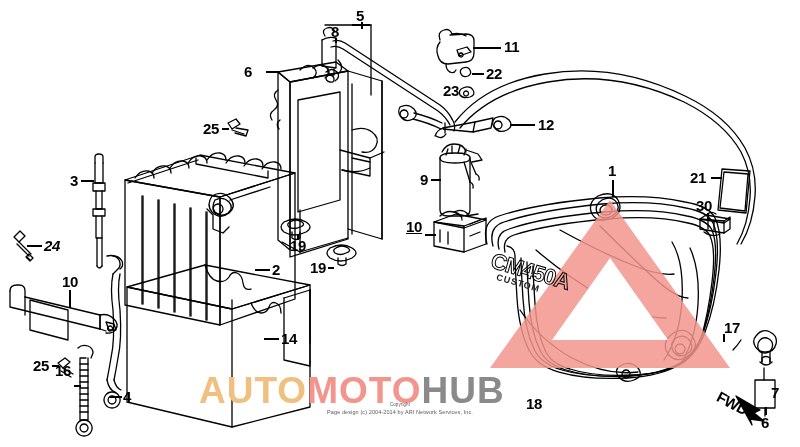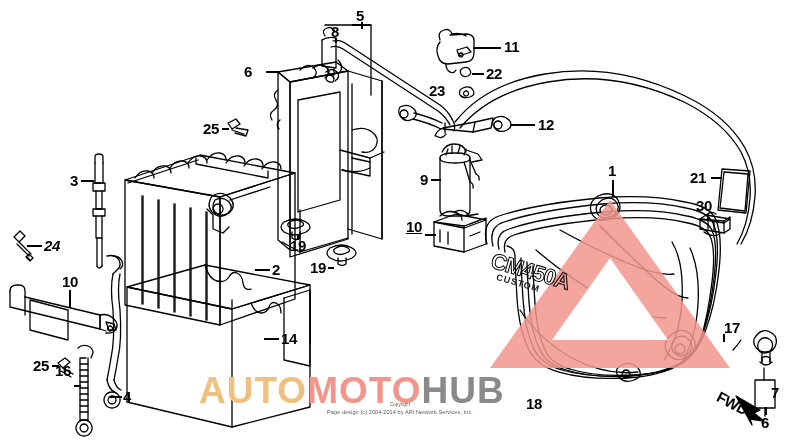--- a/index.html
+++ b/index.html
@@ -484,21 +484,21 @@
 
     <div class="callout" style="left:696px; top:198px;"><span>30</span></div>
     <div class="leader v" style="left:707px; top:213px; height:7px;"></div>
 
     <div class="callout" style="left:690px; top:170px;"><span>21</span></div>
     <div class="leader h" style="left:711px; top:177px; width:11px;"></div>
 
     <div class="callout" style="left:486px; top:66px;"><span>22</span></div>
     <div class="leader h" style="left:472px; top:73px; width:12px;"></div>
 
-    <div class="callout" style="left:429px; top:83px;"><span>23</span></div>
+    <div class="callout" style="left:443px; top:83px;"><span>23</span></div>
 
     <div class="callout" style="left:44px; top:238px;font-style:italic;"><span>24</span></div>
     <div class="leader h" style="left:27px; top:245px; width:15px;"></div>
 
     <div class="callout" style="left:203px; top:121px;"><span>25</span></div>
     <div class="leader h" style="left:222px; top:128px; width:7px;"></div>
 
     <div class="callout" style="left:33px; top:358px;"><span>25</span></div>
     <div class="leader h" style="left:52px; top:365px; width:7px;"></div>
 

